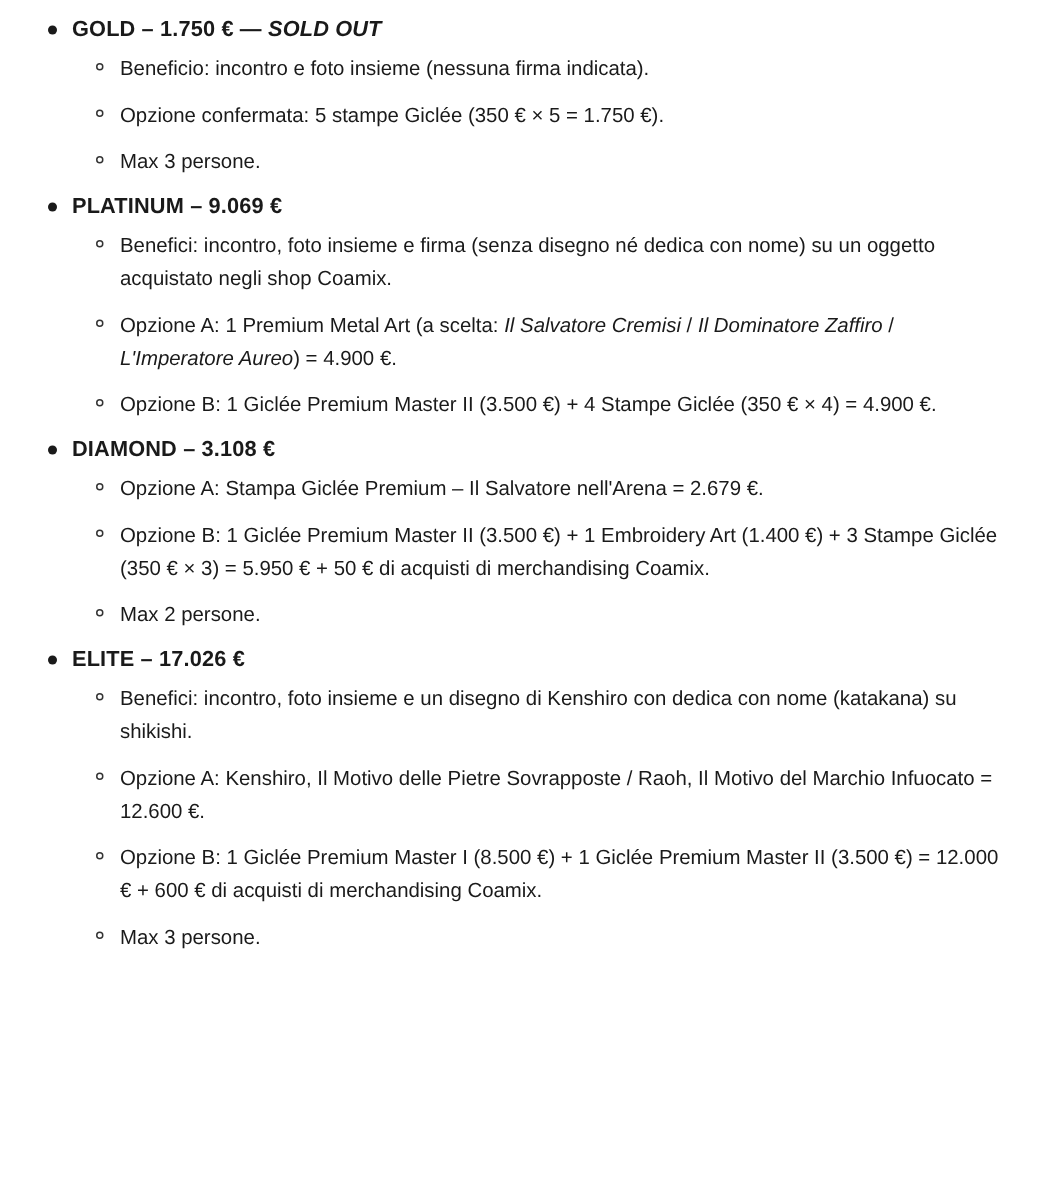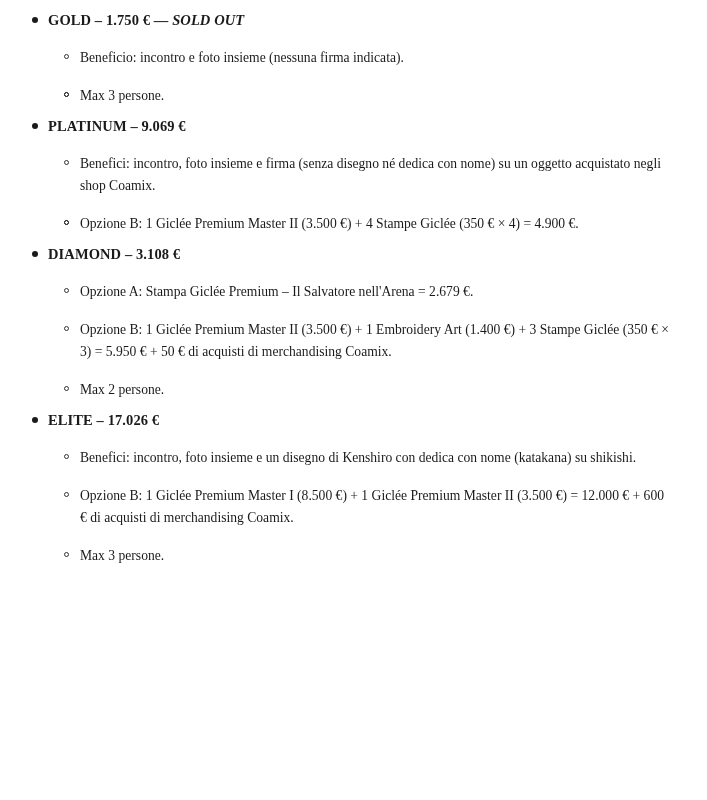--- a/index.html
+++ b/index.html
@@ -16,21 +16,20 @@
   }
   .doc {
     padding: 4px 14px 0 14px;
     box-sizing: border-box;
     width: 707px;
   }
   ul.tier-list {
     list-style: none;
     margin: 0;
     padding: 0;
-    font-family: Liberation Serif, serif;
   }
   li.tier {
     margin: 0 0 2px 0;
     padding: 0;
   }
   .tier-head {
     position: relative;
     padding-left: 34px;
     font-weight: bold;
     font-size: 14.5px;
@@ -53,21 +52,21 @@
   ul.sub-list {
     list-style: none;
     margin: 0 0 0 0;
     padding: 0;
   }
   li.sub {
     position: relative;
     padding-left: 66px;
     font-size: 13.6px;
     line-height: 1.62;
-    margin: 16px 0 9px 0;
+    margin: 4px 0 9px 0;
     padding-right: 20px;
   }
   li.sub .circle {
     position: absolute;
     left: 50px;
     top: 7px;
     width: 5px;
     height: 5px;
     border-radius: 50%;
     border: 1px solid #333;
@@ -83,32 +82,32 @@
 
 <div class="doc">
   <ul class="tier-list">
 
     <li class="tier">
       <div class="tier-head">
         <span class="disc"></span><span>GOLD – 1.750 € — </span><span class="sold-out">SOLD OUT</span>
       </div>
       <ul class="sub-list">
         <li class="sub"><span class="circle"></span><span>Beneficio: incontro e foto insieme (nessuna firma indicata).</span></li>
-        <li class="sub"><span class="circle"></span></li>
+        <li class="sub"><span class="circle"></span><span>Opzione confermata: 5 stampe Giclée (350 € × 5 = 1.750 €).</span></li>
         <li class="sub"><span class="circle"></span><span>Max 3 persone.</span></li>
       </ul>
     </li>
 
     <li class="tier">
       <div class="tier-head">
         <span class="disc"></span><span>PLATINUM – 9.069 €</span>
       </div>
       <ul class="sub-list">
         <li class="sub"><span class="circle"></span><span>Benefici: incontro, foto insieme e firma (senza disegno né dedica con nome) su un oggetto acquistato negli shop Coamix.</span></li>
-        <li class="sub"><span class="circle"></span></li>
+        <li class="sub"><span class="circle"></span><span id="platinum-option-a">Opzione A: 1 Premium Metal Art (a scelta: <span class="it">Il Salvatore Cremisi</span> / <span class="it">Il Dominatore Zaffiro</span> / <span class="it">L'Imperatore Aureo</span>) = 4.900 €.</span></li>
         <li class="sub"><span class="circle"></span><span>Opzione B: 1 Giclée Premium Master II (3.500 €) + 4 Stampe Giclée (350 € × 4) = 4.900 €.</span></li>
       </ul>
     </li>
 
     <li class="tier">
       <div class="tier-head">
         <span class="disc"></span><span>DIAMOND – 3.108 €</span>
       </div>
       <ul class="sub-list">
         <li class="sub"><span class="circle"></span><span>Opzione A: Stampa Giclée Premium – Il Salvatore nell'Arena = 2.679 €.</span></li>
@@ -116,19 +115,20 @@
         <li class="sub"><span class="circle"></span><span>Max 2 persone.</span></li>
       </ul>
     </li>
 
     <li class="tier">
       <div class="tier-head">
         <span class="disc"></span><span>ELITE – 17.026 €</span>
       </div>
       <ul class="sub-list">
         <li class="sub"><span class="circle"></span><span>Benefici: incontro, foto insieme e un disegno di Kenshiro con dedica con nome (katakana) su shikishi.</span></li>
+        <li class="sub"><span class="circle"></span><span>Opzione A: Kenshiro, Il Motivo delle Pietre Sovrapposte / Raoh, Il Motivo del Marchio Infuocato = 12.600 €.</span></li>
         <li class="sub"><span class="circle"></span><span>Opzione B: 1 Giclée Premium Master I (8.500 €) + 1 Giclée Premium Master II (3.500 €) = 12.000 € + 600 € di acquisti di merchandising Coamix.</span></li>
         <li class="sub"><span class="circle"></span><span>Max 3 persone.</span></li>
       </ul>
     </li>
 
   </ul>
 </div>
 
 </body></html>

